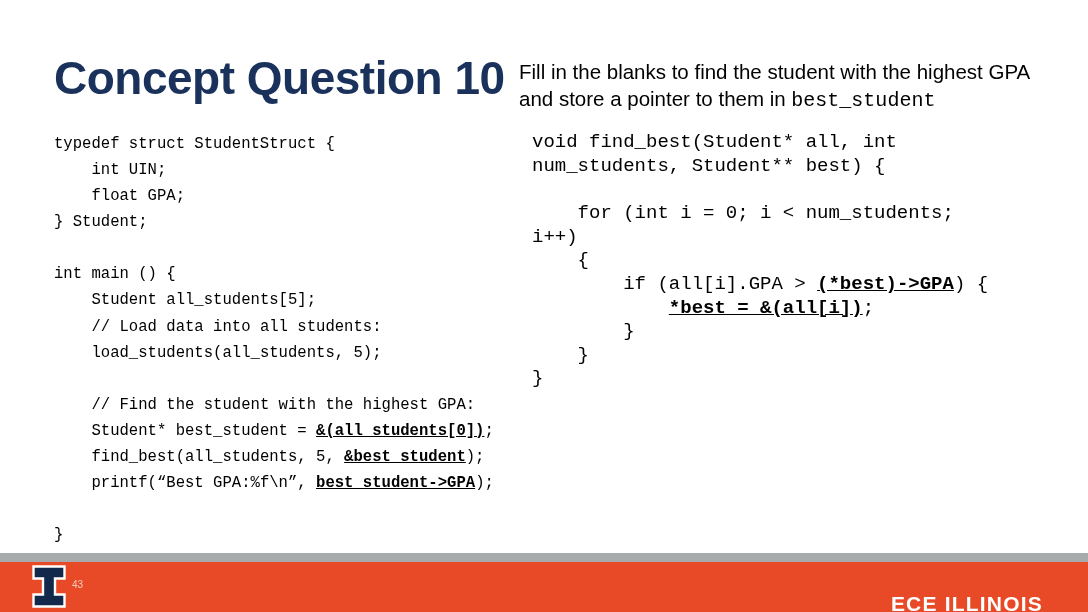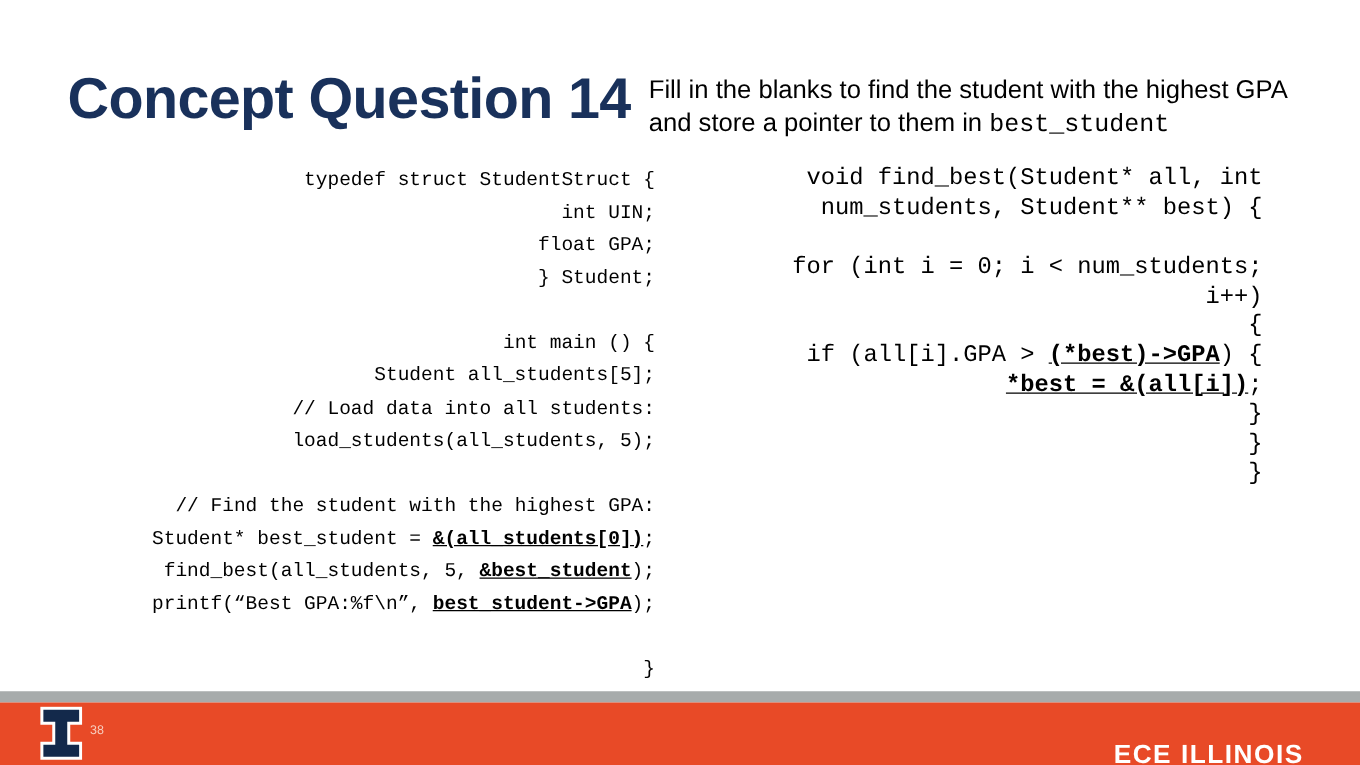--- a/index.html
+++ b/index.html
@@ -63,21 +63,21 @@
     font-size: 15.6px;
     line-height: 26.1px;
   }
   #code-right {
     left: 532px;
     top: 131px;
     width: 478px;
     font-size: 19px;
     line-height: 23.6px;
   }
-  .code-line { display: block; min-height: 1px; text-align: right; }
+  .code-line { display: block; min-height: 1px; }
   .code-line.blank { height: 26px; }
   #code-right .code-line.blank { height: 24px; }
 
   .ans {
     font-weight: bold;
     text-decoration: underline;
     margin-top: 15px;
   }
 
   
@@ -120,29 +120,29 @@
     font-weight: bold;
     font-size: 21px;
     letter-spacing: 1.2px;
     color: #FFFFFF;
     margin-top: 18px;
   }
 </style>
 </head>
 <body>
 
-<div id="slide-title">Concept Question 14</div>
+<div id="slide-title">Concept Question 10</div>
 
 <div id="slide-subtitle"><span>Fill in the blanks to find the student with the highest GPA and store a pointer to them in </span><span class="mono">best_student</span></div>
 
 <div class="code-col" id="code-left"><span class="code-line">typedef struct StudentStruct {</span><span class="code-line">    int UIN;</span><span class="code-line">    float GPA;</span><span class="code-line">} Student;</span><span class="code-line blank"></span><span class="code-line">int main () {</span><span class="code-line">    Student all_students[5];</span><span class="code-line">    // Load data into all students:</span><span class="code-line">    load_students(all_students, 5);</span><span class="code-line blank"></span><span class="code-line">    // Find the student with the highest GPA:</span><span class="code-line"><span>    Student* best_student = </span><span class="ans">&amp;(all_students[0])</span><span>;</span></span><span class="code-line"><span>    find_best(all_students, 5, </span><span class="ans">&amp;best_student</span><span>);</span></span><span class="code-line"><span>    printf(“Best GPA:%f\n”, </span><span class="ans">best_student-&gt;GPA</span><span>);</span></span><span class="code-line blank"></span><span class="code-line">}</span></div>
 
 <div class="code-col" id="code-right"><span class="code-line">void find_best(Student* all, int num_students, Student** best) {</span><span class="code-line blank"></span><span class="code-line">    for (int i = 0; i &lt; num_students; i++)</span><span class="code-line">    {</span><span class="code-line"><span>        if (all[i].GPA &gt; </span><span class="ans">(*best)-&gt;GPA</span><span>) {</span></span><span class="code-line">            <span class="ans">*best = &amp;(all[i])</span><span>;</span></span><span class="code-line">        }</span><span class="code-line">    }</span><span class="code-line">}</span></div>
 
 <div id="footer-gray"></div>
 <div id="footer-bar"></div>
 
 <svg id="illinois-logo" viewBox="0 0 34 43">
   <path d="M1.5 1.5 H32.5 V13.5 H23 V29.5 H32.5 V41.5 H1.5 V29.5 H11 V13.5 H1.5 Z" fill="#13294B" stroke="#FFFFFF" stroke-width="2.4"></path>
 </svg>
 
-<div id="page-number">38</div>
+<div id="page-number">43</div>
 <div id="ece-illinois">ECE ILLINOIS</div>
 
 </body></html>

